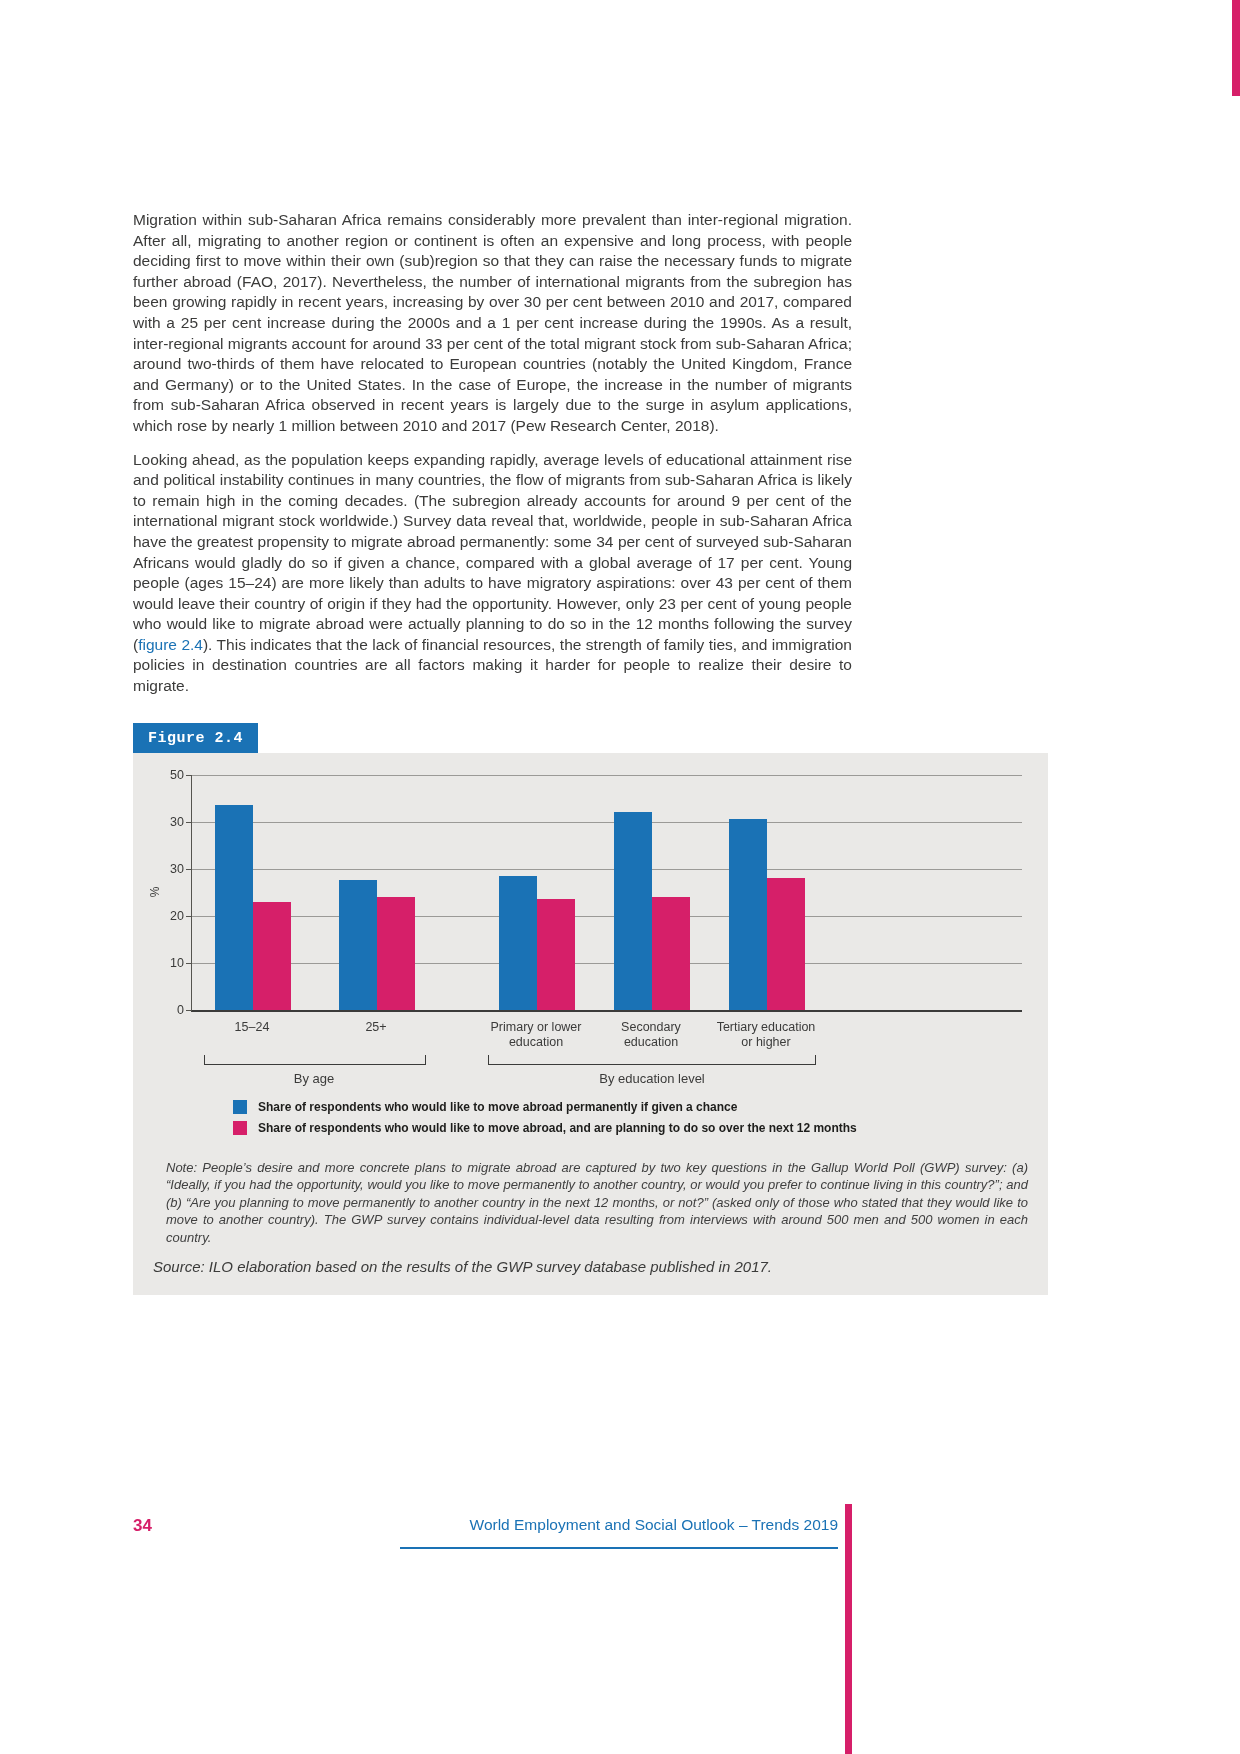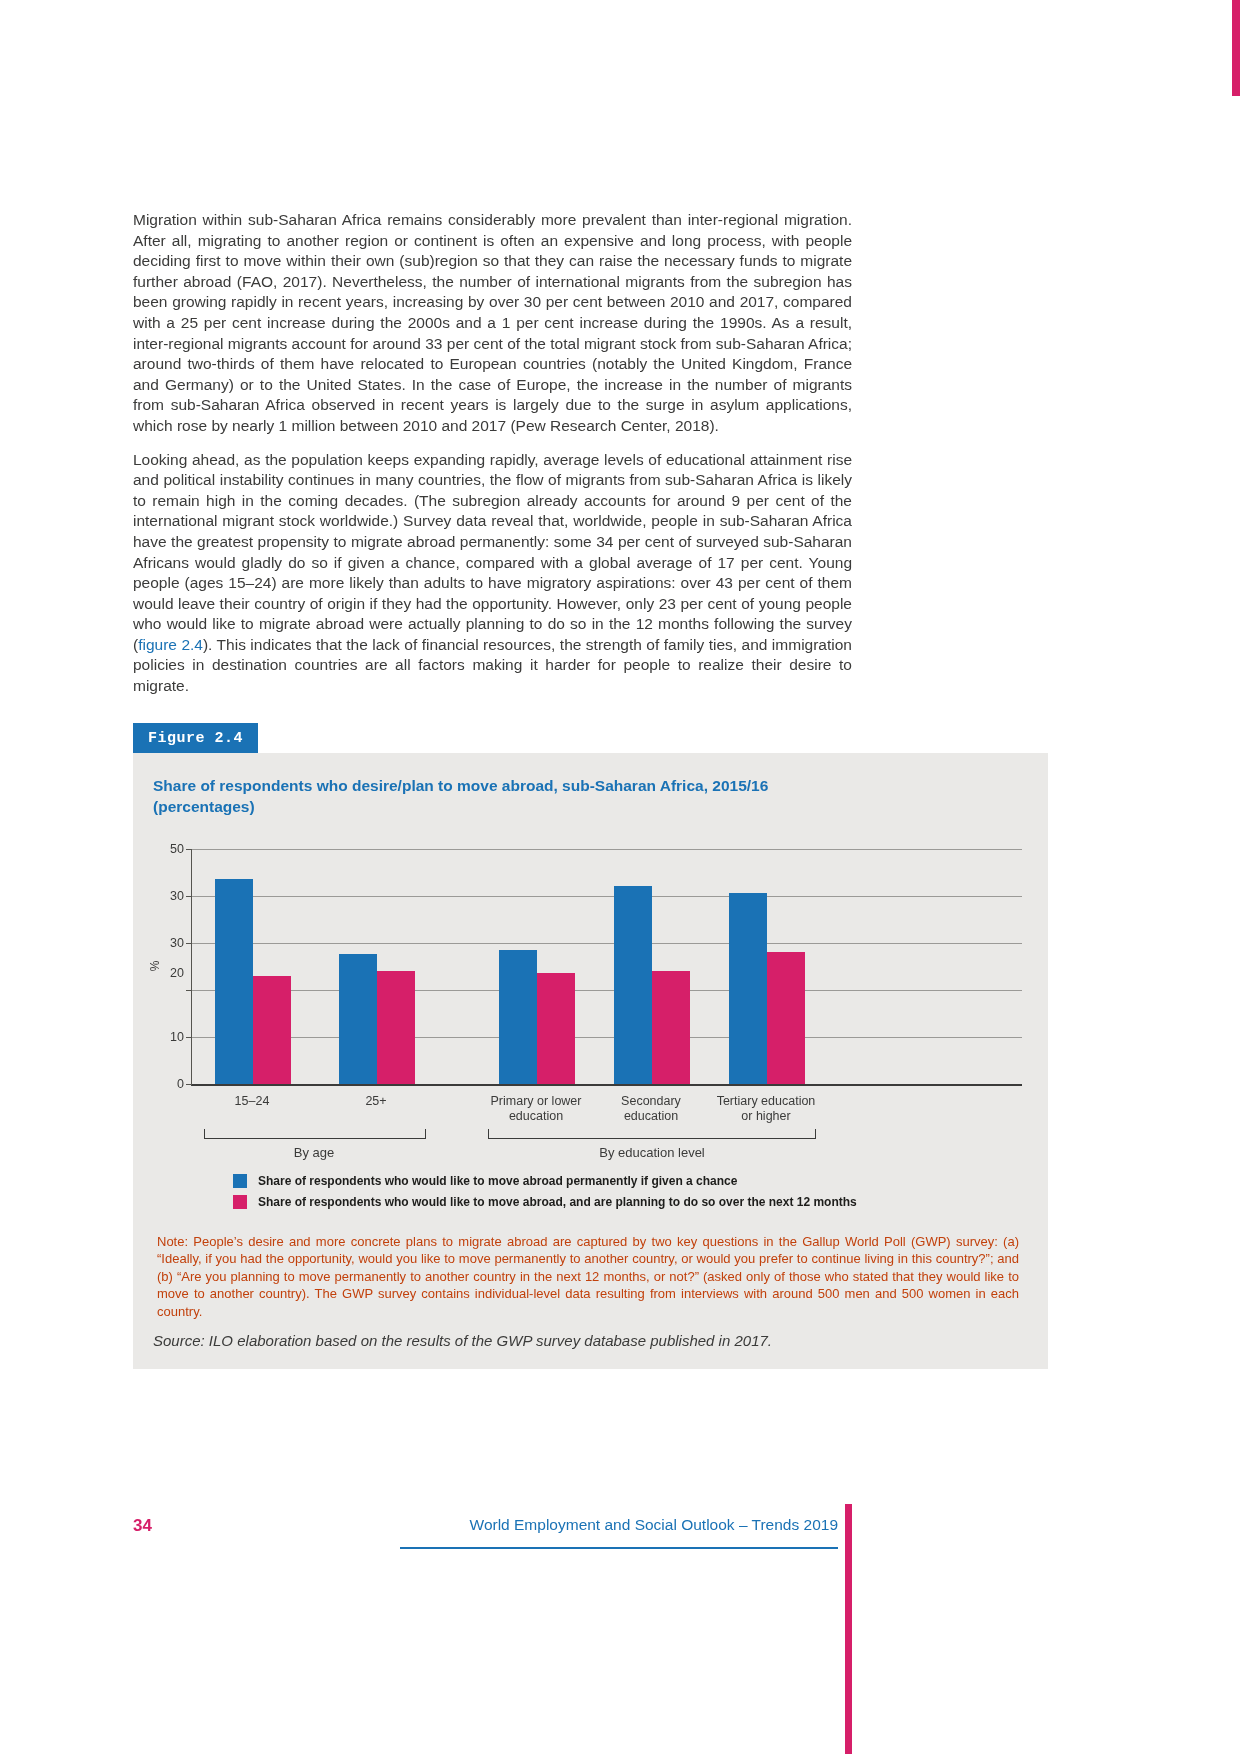--- a/index.html
+++ b/index.html
@@ -59,22 +59,22 @@
     border: 1.5px solid #3b3b3a; border-top: none;
   }
   .bracket-label { position: absolute; top: 19px; text-align: center; font-size: 13px; color: #3b3b3a; }
 
   .legend { margin: 2px 0 0 80px; }
   .legend-row { display: flex; align-items: center; gap: 11px; margin-bottom: 7px; }
   .swatch { width: 14px; height: 14px; flex: none; }
   .legend-text { font-size: 12px; font-weight: bold; color: #1d1d1b; }
 
   .note {
-    margin: 24px 0 0 4px; font-size: 13px;
-    line-height: 17.6px; color: #c2410c; text-align: justify; width: 862px;
+    margin: 24px 0 0 13px; font-style: italic; font-size: 13px;
+    line-height: 17.6px; color: #404040; text-align: justify; width: 862px;
   }
   .source { margin: 11px 0 0 0; font-style: italic; font-size: 15px; color: #3b3b3a; }
 
   .footer {
     position: absolute; left: 133px; top: 1516px; width: 705px;
     display: flex; justify-content: space-between; align-items: flex-start;
   }
   .page-num { font-size: 17px; font-weight: bold; color: #d61f69; }
   .footer-title { font-size: 15.5px; color: #1a72b5; }
   .footer-rule { position: absolute; left: 400px; top: 1547px; width: 438px; height: 2px; background: #1a72b5; }
@@ -86,30 +86,29 @@
 
 <div class="content">
 
   <p class="body-text">Migration within sub-Saharan Africa remains considerably more prevalent than inter-regional migration. After all, migrating to another region or continent is often an expensive and long process, with people deciding first to move within their own (sub)region so that they can raise the necessary funds to migrate further abroad (FAO, 2017). Nevertheless, the number of international migrants from the subregion has been growing rapidly in recent years, increasing by over 30 per cent between 2010 and 2017, compared with a 25 per cent increase during the 2000s and a 1 per cent increase during the 1990s. As a result, inter-regional migrants account for around 33 per cent of the total migrant stock from sub-Saharan Africa; around two-thirds of them have relocated to European countries (notably the United Kingdom, France and Germany) or to the United States. In the case of Europe, the increase in the number of migrants from sub-Saharan Africa observed in recent years is largely due to the surge in asylum applications, which rose by nearly 1 million between 2010 and 2017 (Pew Research Center, 2018).</p>
 
   <p class="body-text"><span>Looking ahead, as the population keeps expanding rapidly, average levels of educational attainment rise and political instability continues in many countries, the flow of migrants from sub-Saharan Africa is likely to remain high in the coming decades. (The subregion already accounts for around 9 per cent of the international migrant stock worldwide.) Survey data reveal that, worldwide, people in sub-Saharan Africa have the greatest propensity to migrate abroad permanently: some 34 per cent of surveyed sub-Saharan Africans would gladly do so if given a chance, compared with a global average of 17 per cent. Young people (ages 15–24) are more likely than adults to have migratory aspirations: over 43 per cent of them would leave their country of origin if they had the opportunity. However, only 23 per cent of young people who would like to migrate abroad were actually planning to do so in the 12 months following the survey (</span><span class="link">figure 2.4</span><span>). This indicates that the lack of financial resources, the strength of family ties, and immigration policies in destination countries are all factors making it harder for people to realize their desire to migrate.</span></p>
 
   <div class="figure-label">Figure 2.4</div>
 
   <div class="panel">
-    <div class="chart-title">Share of respondents who desire/plan to move abroad, sub-Saharan Africa, 2015/16 (percentages)</div>
 
     <div class="chart">
       <div class="ylabel-box">
         <span>%</span>
       </div>
       <div class="yticks">
           <div class="ytick" style="bottom: -7px;">0</div>
           <div class="ytick" style="bottom: 40px;">10</div>
-          <div class="ytick" style="bottom: 104px; text-align: right;">20</div>
+          <div class="ytick" style="bottom: 87px; text-align: right;">20</div>
           <div class="ytick" style="bottom: 134px; margin-top: 40px;">30</div>
           <div class="ytick" style="bottom: 181px;">30</div>
           <div class="ytick" style="bottom: 228px;">50</div>
         </div>
       <div class="plot">
           <div class="ytickmark" style="bottom: -1px;"></div>
           <div class="gridline" style="bottom: 46px;"></div>
           <div class="ytickmark" style="bottom: 46px;"></div>
           <div class="gridline" style="bottom: 93px;"></div>
           <div class="ytickmark" style="bottom: 93px;"></div>

